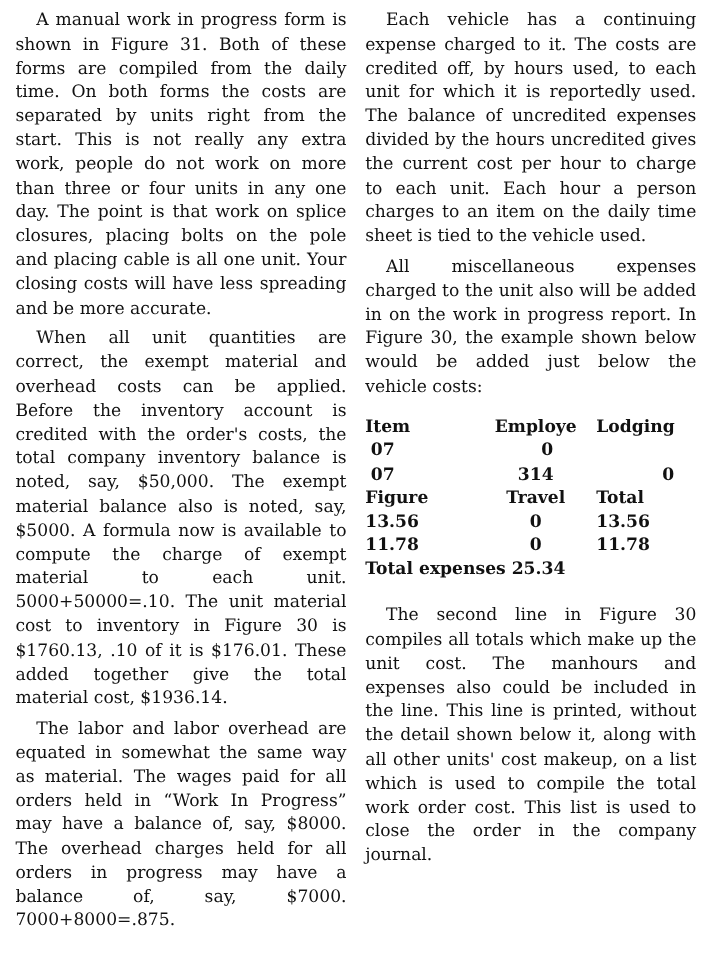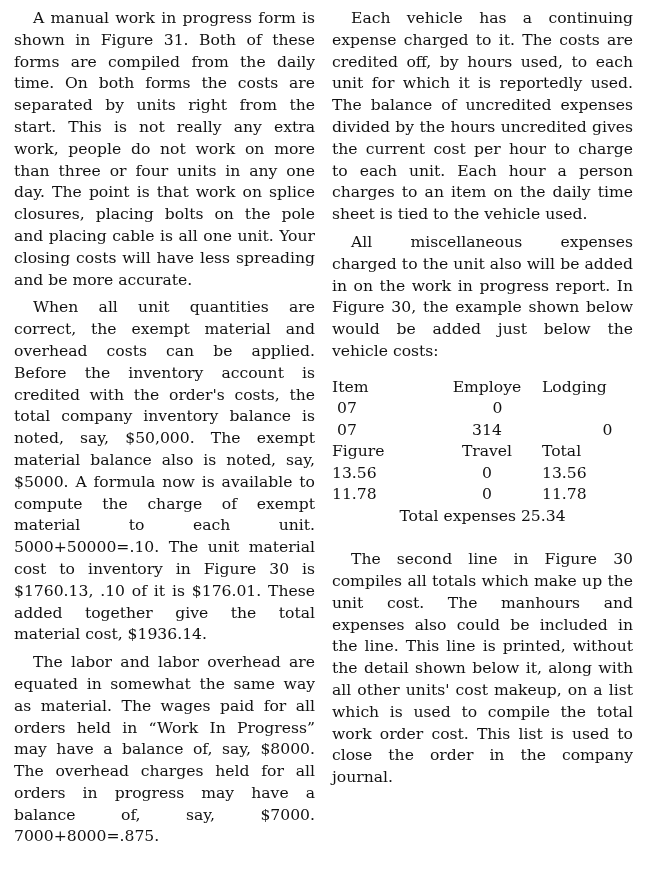--- a/index.html
+++ b/index.html
@@ -13,29 +13,29 @@
     font-size: 15.6px; line-height: 21.8px;
     text-align: justify;
   }
   .col.left { left: 14px; width: 301px; }
   .col.right { left: 332px; width: 301px; }
   p { margin: 0 0 6px 0; text-indent: 19px; hyphens: none; }
   p.noindent { text-indent: 0; }
   .tight { margin-bottom: 4px; }
   .expenses {
     margin: 14px 0 22px 0;
-    font-size: 15.6px; line-height: 21.5px;
+    font-size: 15.6px; line-height: 21.5px; font-weight: bold;
   }
   .erow { display: flex; }
   .erow .c1 { width: 100px; text-align: left; }
   .erow .c2 { width: 110px; text-align: center; }
   .erow .c3 { width: 91px; text-align: left; }
   .erow .c1.ind { padding-left: 5px; box-sizing: border-box; }
   .erow .c3.ctr { text-align: center; padding-left: 40px; box-sizing: border-box; }
-  .total-row { text-align: center; }
+  .total-row { text-align: left; }
 </style>
 </head>
 <body>
 
 <div class="col left">
   <p>A manual work in progress form is shown in Figure 31. Both of these forms are compiled from the daily time. On both forms the costs are separated by units right from the start. This is not really any extra work, people do not work on more than three or four units in any one day. The point is that work on splice closures, placing bolts on the pole and placing cable is all one unit. Your closing costs will have less spreading and be more accurate.</p>
   <p>When all unit quantities are correct, the exempt material and overhead costs can be applied. Before the inventory account is credited with the order's costs, the total company inventory balance is noted, say, $50,000. The exempt material balance also is noted, say, $5000. A formula now is available to compute the charge of exempt material to each unit. 5000+50000=.10. The unit material cost to inventory in Figure 30 is $1760.13, .10 of it is $176.01. These added together give the total material cost, $1936.14.</p>
   <p>The labor and labor overhead are equated in somewhat the same way as material. The wages paid for all orders held in “Work In Progress” may have a balance of, say, $8000. The overhead charges held for all orders in progress may have a balance of, say, $7000. 7000+8000=.875.</p>
 </div>
 

